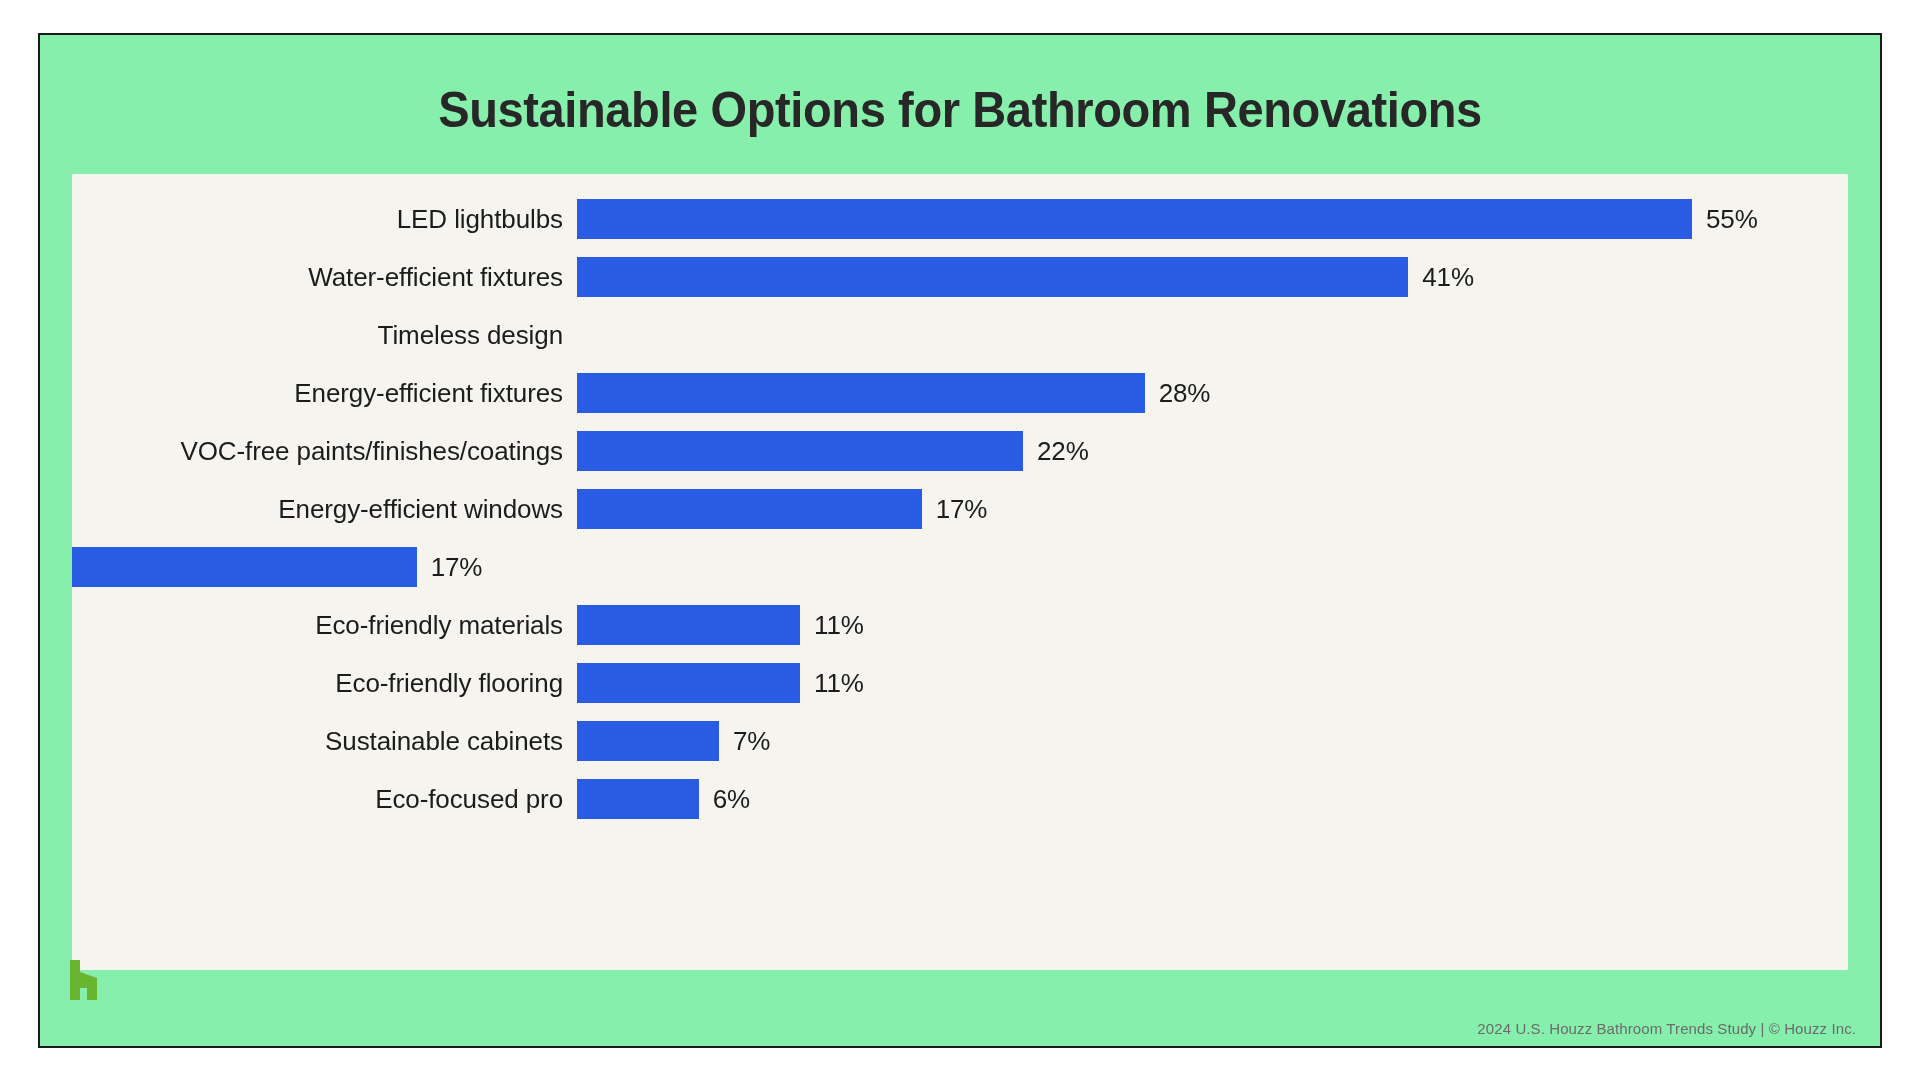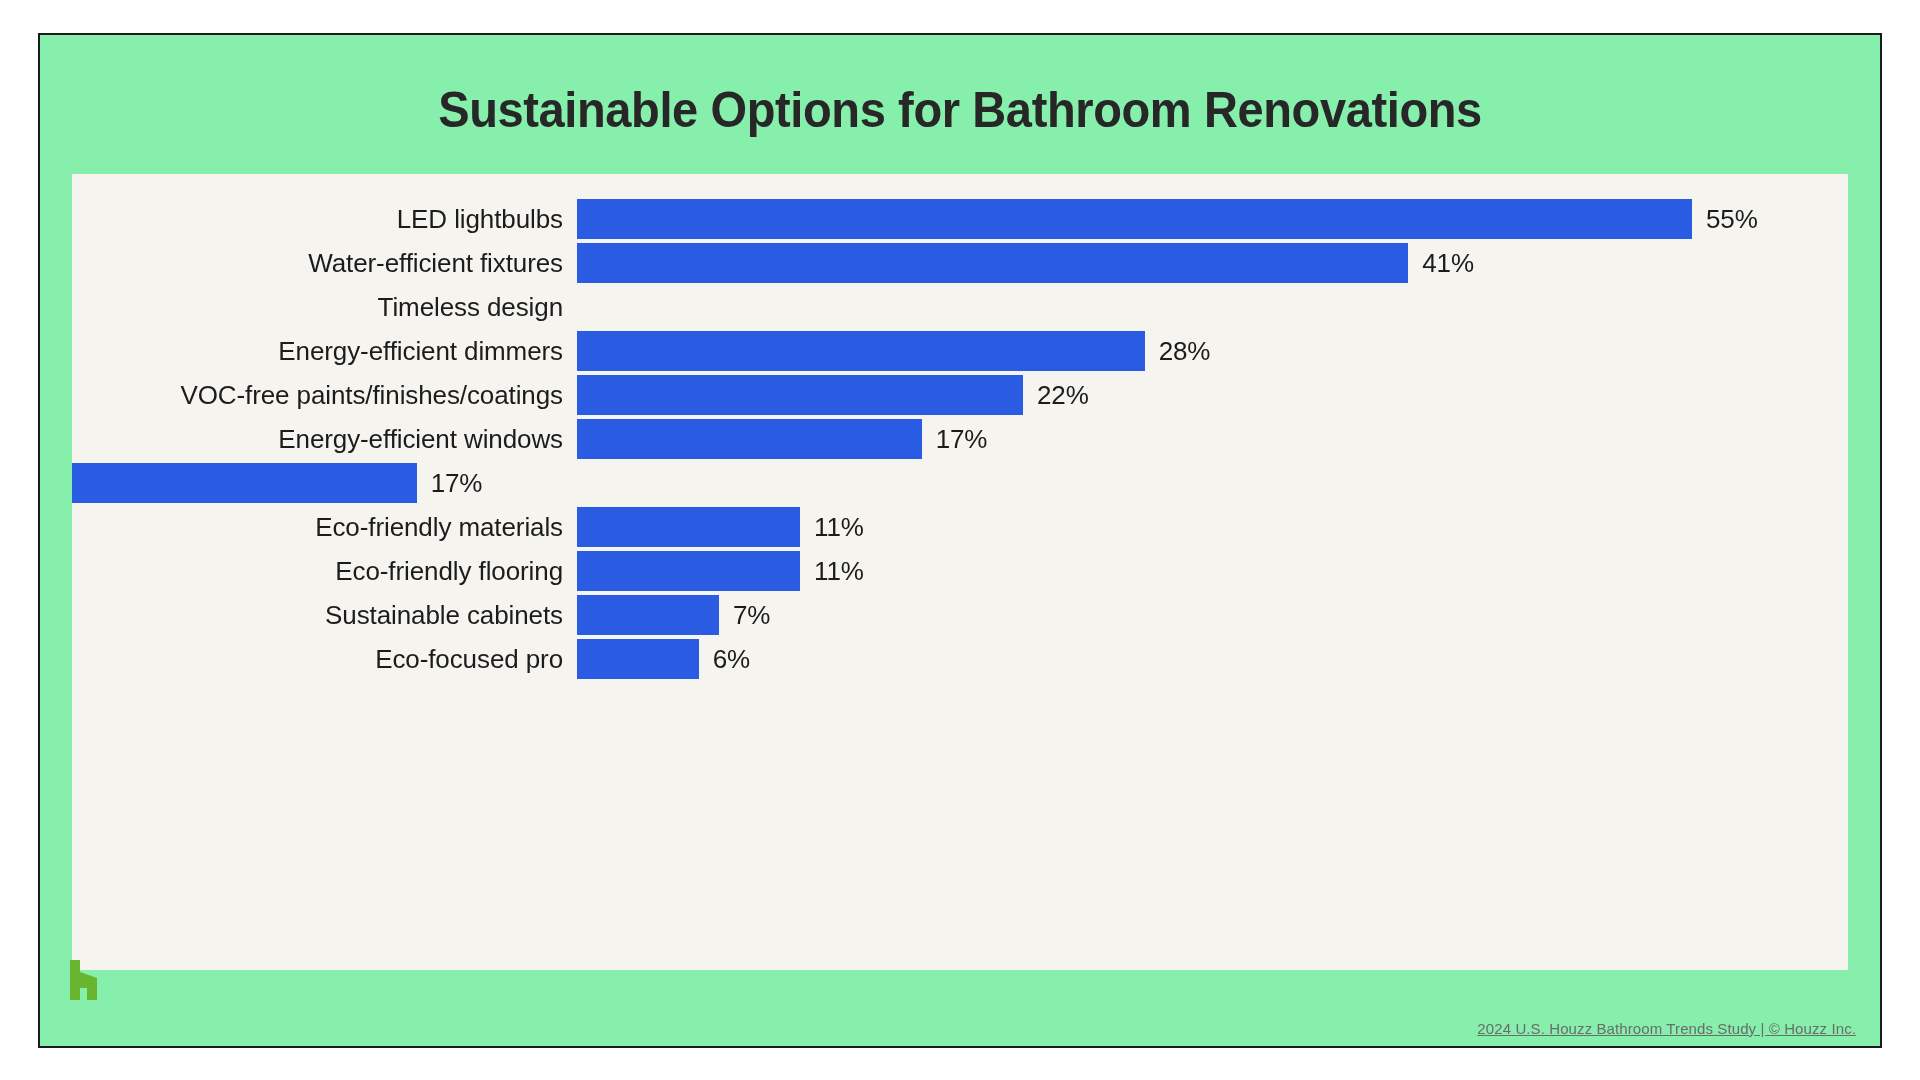--- a/index.html
+++ b/index.html
@@ -61,21 +61,21 @@
     top: 0;
     right: 0;
     bottom: 0;
     padding-top: 25px;
     box-sizing: border-box;
   }
 
   .bar-row {
     position: relative;
     height: 40px;
-    margin-bottom: 4px;
+    margin-bottom: 18px;
     display: flex;
     align-items: center;
     justify-content: space-between;
   }
 
   .cat-label {
     width: 505px;
     flex: 0 0 505px;
     text-align: right;
     padding-right: 14px;
@@ -120,21 +120,20 @@
   }
 
   #footer-note {
     position: absolute;
     right: 24px;
     bottom: 9px;
     font-size: 15px;
     color: #6b6b6b;
     white-space: nowrap;
     letter-spacing: 0.1px;
-    text-decoration: underline;
   }
 </style>
 </head>
 <body>
 
 <div id="slide-frame">
 
   <div id="chart-title">Sustainable Options for Bathroom Renovations</div>
 
   <div id="chart-panel">
@@ -150,21 +149,21 @@
           <div class="cat-label">Water-efficient fixtures</div>
           <div class="bar-wrap">
             <div class="bar" style="width: 831.182px; background: rgb(42, 91, 227);"></div>
             <div class="bar-value">41%</div>
           </div>
         </div>
         <div class="bar-row">
           <div class="cat-label">Timeless design</div>
         </div>
         <div class="bar-row">
-          <div class="cat-label">Energy-efficient dimmers</div>
+          <div class="cat-label">Energy-efficient fixtures</div>
           <div class="bar-wrap">
             <div class="bar" style="width: 567.636px; background: rgb(42, 91, 227);"></div>
             <div class="bar-value">28%</div>
           </div>
         </div>
         <div class="bar-row">
           <div class="cat-label">VOC-free paints/finishes/coatings</div>
           <div class="bar-wrap">
             <div class="bar" style="width: 446px; background: rgb(42, 91, 227);"></div>
             <div class="bar-value">22%</div>

